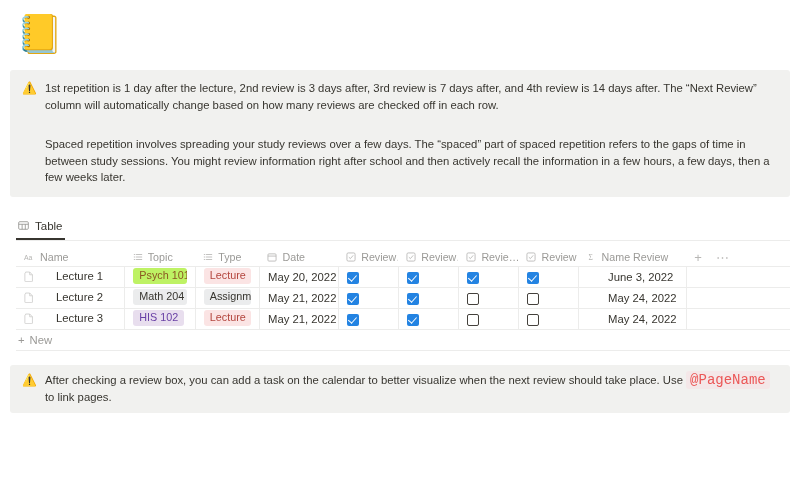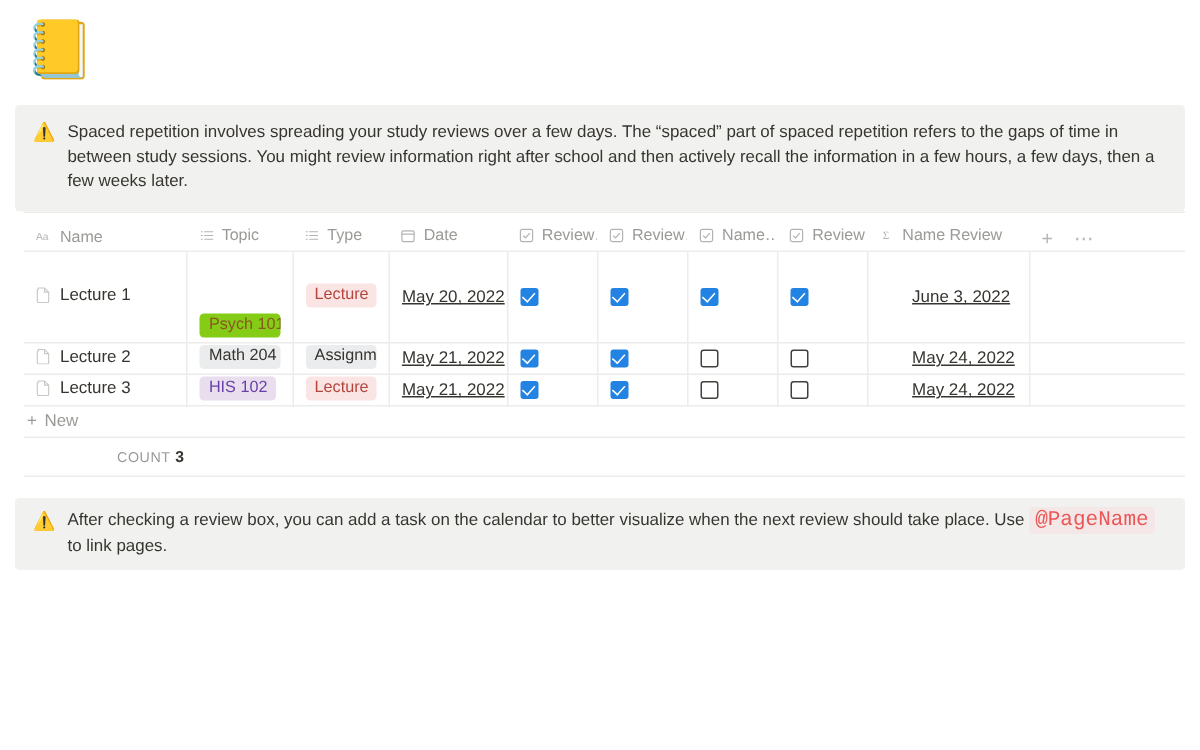--- a/index.html
+++ b/index.html
@@ -114,21 +114,20 @@
   }
 
   
   .table-wrap {
     margin: 8px 10px 0 16px;
   }
   table.db {
     width: 100%;
     border-collapse: collapse;
     table-layout: fixed;
-    text-decoration: underline;
   }
   table.db th, table.db td {
     text-align: left;
     font-weight: normal;
     vertical-align: middle;
     border-bottom: 1px solid #ececeb;
     border-right: 1px solid #ececeb;
     padding: 0 8px;
     height: 20px;
     overflow: hidden;
@@ -156,35 +155,35 @@
   .col-topic  { width: 68px; }
   .col-type   { width: 62px; }
   .col-date   { width: 76px; }
   .col-rev    { width: 58px; }
   .col-next   { width: 104px; }
   .col-plus   { width: 100px; }
 
   .cell-name {
     display: inline-flex;
     align-items: center;
-    gap: 6px;
+    gap: 22px;
   }
   .doc-ic { opacity: 0.55; display: inline-flex; flex: 0 0 auto; }
 
   .tag {
     display: inline-block;
     border-radius: 3px;
     padding: 1px 6px 2px 6px;
     font-size: 10.8px;
     line-height: 13px;
     max-width: 100%;
     overflow: hidden;
     white-space: nowrap;
   }
-  .tag-orange { background: #84cc16; color: #8a5721; margin-top: 41px; }
+  .tag-orange { background: #bef264; color: #8a5721; }
   .tag-gray   { background: #ebeced; color: #37352f; }
   .tag-purple { background: #e8deee; color: #6940a5; }
   .tag-red    { background: #fbe4e4; color: #b3453d; }
 
   .chk {
     width: 12px; height: 12px;
     display: inline-block;
     vertical-align: middle;
     border-radius: 2px;
   }
@@ -241,24 +240,38 @@
 <body>
 
 <div class="page">
 
   <div class="page-icon">📒</div>
 
 
   <div class="callout">
     <span class="callout-emoji">⚠️</span>
     <div class="callout-body">
+      <p>1st repetition is 1 day after the lecture, 2nd review is 3 days after, 3rd review is 7 days after, and 4th review is 14 days after. The “Next Review” column will automatically change based on how many reviews are checked off in each row.</p>
       <p>Spaced repetition involves spreading your study reviews over a few days. The “spaced” part of spaced repetition refers to the gaps of time in between study sessions. You might review information right after school and then actively recall the information in a few hours, a few days, then a few weeks later.</p>
     </div>
   </div>
 
+  <div class="view-tabs">
+    <div class="view-tab">
+      <span class="ic">
+        <svg width="11" height="11" viewBox="0 0 16 16">
+            <rect x="1" y="2.5" width="14" height="11" rx="1.5" fill="none" stroke="#37352f" stroke-width="1.2"></rect>
+            <line x1="1" y1="6.2" x2="15" y2="6.2" stroke="#37352f" stroke-width="1.2"></line>
+            <line x1="6" y1="6.2" x2="6" y2="13.5" stroke="#37352f" stroke-width="1.2"></line>
+            <line x1="10.6" y1="6.2" x2="10.6" y2="13.5" stroke="#37352f" stroke-width="1.2"></line>
+          </svg>
+      </span>
+      <span>Table</span>
+    </div>
+  </div>
   <div class="tab-underline"></div>
 
 
   <div class="table-wrap">
     <table class="db">
       <colgroup>
         <col class="col-name">
           <col class="col-topic">
           <col class="col-type">
           <col class="col-date">
@@ -336,21 +349,21 @@
                 </span>
                 <span>Review…</span>
               </span></th>
           <th><span class="hd">
                 <span class="ic">
                   <svg width="10" height="10" viewBox="0 0 16 16">
                     <rect x="1.5" y="1.5" width="13" height="13" rx="2" fill="none" stroke="#9b9a97" stroke-width="1.3"></rect>
                     <path d="M4.5 8.2 L7 10.6 L11.5 5.4" fill="none" stroke="#9b9a97" stroke-width="1.3"></path>
                   </svg>
                 </span>
-                <span>Name…</span>
+                <span>Revie…</span>
               </span></th>
           <th><span class="hd">
                 <span class="ic">
                   <svg width="10" height="10" viewBox="0 0 16 16">
                     <rect x="1.5" y="1.5" width="13" height="13" rx="2" fill="none" stroke="#9b9a97" stroke-width="1.3"></rect>
                     <path d="M4.5 8.2 L7 10.6 L11.5 5.4" fill="none" stroke="#9b9a97" stroke-width="1.3"></path>
                   </svg>
                 </span>
                 <span>Review 4</span>
               </span></th>
@@ -436,25 +449,20 @@
         </tr>
       </tbody>
     </table>
   </div>
 
   <div class="new-row">
     <span>+</span>
     <span>New</span>
   </div>
 
-  <div class="count-row">
-    <div class="count-inner">
-      <span>COUNT</span><b>3</b>
-    </div>
-  </div>
 
   <div class="callout compact">
     <span class="callout-emoji">⚠️</span>
     <div class="callout-body">
       <span>After checking a review box, you can add a task on the calendar to better visualize when the next review should take place. Use</span>
       <code class="inline">@PageName</code>
       <span>to link pages.</span>
     </div>
   </div>
 

